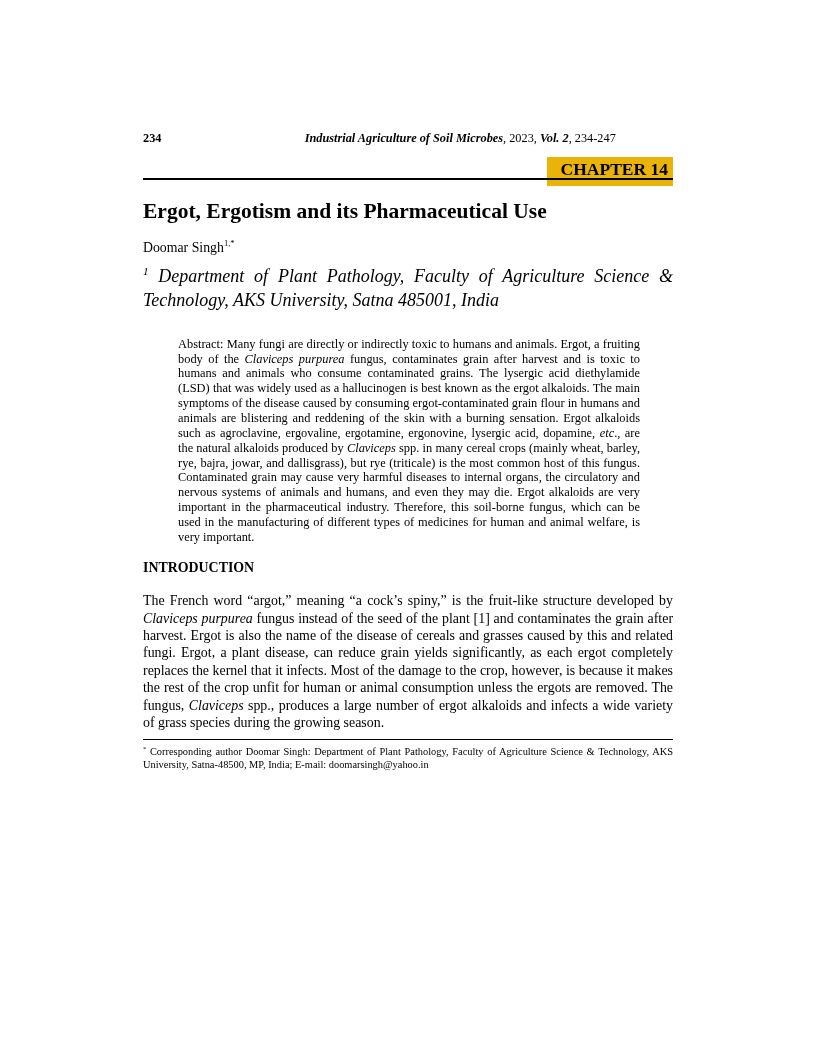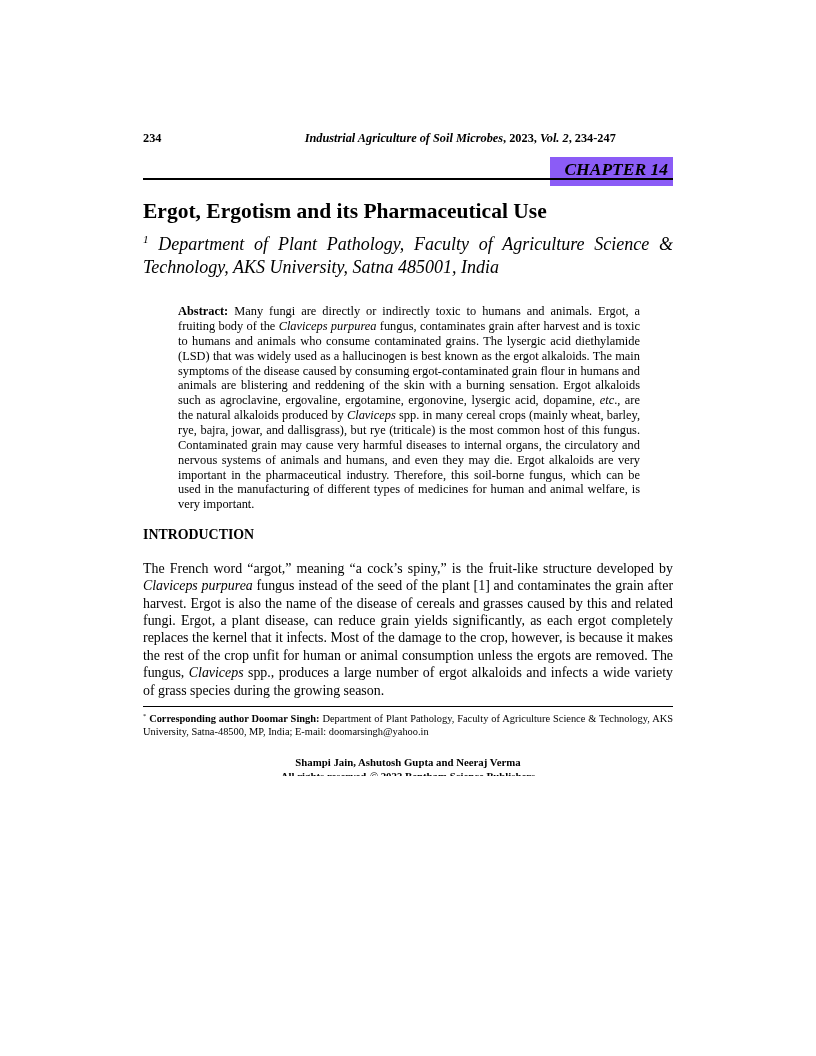--- a/index.html
+++ b/index.html
@@ -3,21 +3,21 @@
 <meta charset="utf-8">
 <style>
   html, body { margin: 0; padding: 0; background: #ffffff; }
   .page {
     width: 816px; height: 776px; box-sizing: border-box;
     background: #ffffff; color: #000000;
     font-family: "Liberation Serif", "DejaVu Serif", serif;
     padding: 131px 143px 0 143px;
     position: relative; overflow: hidden;
   }
-  .b  { font-weight: 700; }
+  .b  { font-weight: 400; }
   .i  { font-style: italic; }
   .bi { font-weight: 700; font-style: italic; }
   sup { font-size: 62%; vertical-align: super; line-height: 0; }
 
   .page-header { display: flex; font-size: 12.3px; line-height: 14px; }
   .page-number { font-weight: 700; }
   .running-title { flex: 1; text-align: center; padding-left: 86px; font-weight: 700; }
 
   .chapter-banner { margin-top: 12px; position: relative; text-align: right; height: 28px; }
   .chapter-label {
@@ -52,26 +52,27 @@
 <body>
 
 <div class="page">
 
   <header class="page-header">
     <span class="page-number">234</span>
     <span class="running-title"><span class="bi">Industrial Agriculture of Soil Microbes</span><span class="b">, 2023, </span><span class="bi">Vol. 2</span><span class="b">, 234-247</span></span>
   </header>
 
   <div class="chapter-banner">
-    <span class="chapter-label" style="background: #8b5cf6; font-style: italic;">CHAPTER 14</span>
+    <span class="chapter-label" style="background: #eab308;">CHAPTER 14</span>
     <span class="chapter-rule"></span>
   </div>
 
   <h1 class="chapter-title">Ergot, Ergotism and its Pharmaceutical Use</h1>
 
+  <p class="author-line"><span class="b">Doomar Singh</span><sup class="b">1,*</sup></p>
 
   <p class="affiliation"><sup>1</sup><span> Department of Plant Pathology, Faculty of Agriculture Science &amp; Technology, AKS University, Satna 485001, India</span></p>
 
   <p class="abstract"><span class="b">Abstract: </span><span>Many fungi are directly or indirectly toxic to humans and animals. Ergot, a fruiting body of the </span><span class="i">Claviceps purpurea</span><span> fungus, contaminates grain after harvest and is toxic to humans and animals who consume contaminated grains. The lysergic acid diethylamide (LSD) that was widely used as a hallucinogen is best known as the ergot alkaloids. The main symptoms of the disease caused by consuming ergot-contaminated grain flour in humans and animals are blistering and reddening of the skin with a burning sensation. Ergot alkaloids such as agroclavine, ergovaline, ergotamine, ergonovine, lysergic acid, dopamine, </span><span class="i">etc</span><span>., are the natural alkaloids produced by </span><span class="i">Claviceps</span><span> spp. in many cereal crops (mainly wheat, barley, rye, bajra, jowar, and dallisgrass), but rye (triticale) is the most common host of this fungus. Contaminated grain may cause very harmful diseases to internal organs, the circulatory and nervous systems of animals and humans, and even they may die. Ergot alkaloids are very important in the pharmaceutical industry. Therefore, this soil-borne fungus, which can be used in the manufacturing of different types of medicines for human and animal welfare, is very important.</span></p>
 
 
   <h2 class="section-heading">INTRODUCTION</h2>
 
   <p class="body-paragraph"><span>The French word “argot,” meaning “a cock’s spiny,” is the fruit-like structure developed by </span><span class="i">Claviceps purpurea</span><span> fungus instead of the seed of the plant [1] and contaminates the grain after harvest. Ergot is also the name of the disease of cereals and grasses caused by this and related fungi. Ergot, a plant disease, can reduce grain yields significantly, as each ergot completely replaces the kernel that it infects. Most of the damage to the crop, however, is because it makes the rest of the crop unfit for human or animal consumption unless the ergots are removed. The fungus, </span><span class="i">Claviceps</span><span> spp., produces a large number of ergot alkaloids and infects a wide variety of grass species during the growing season.</span></p>
 

